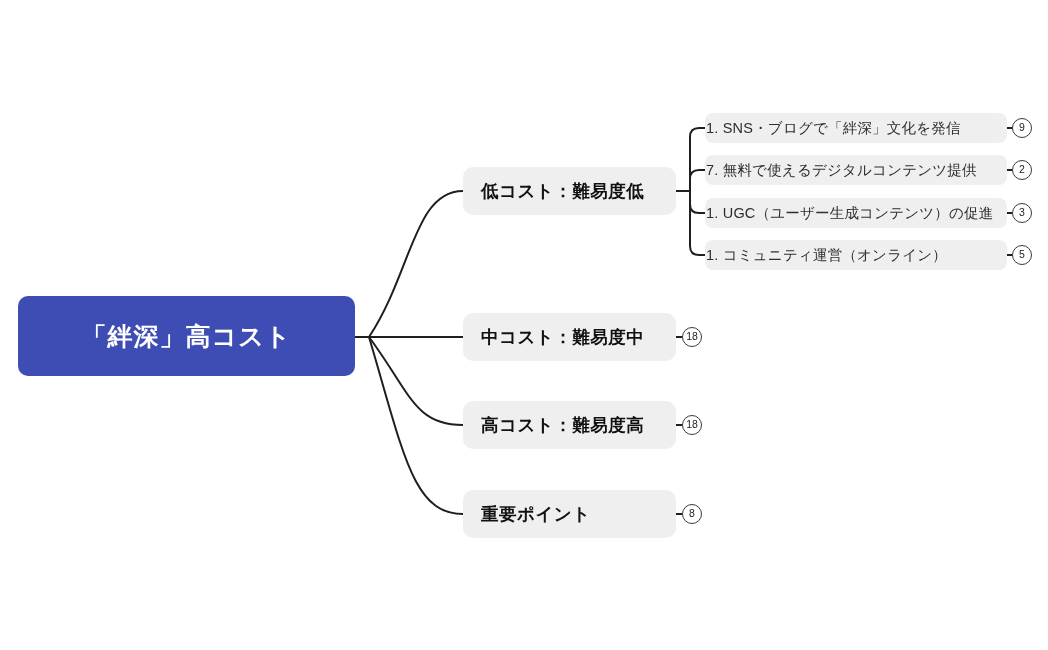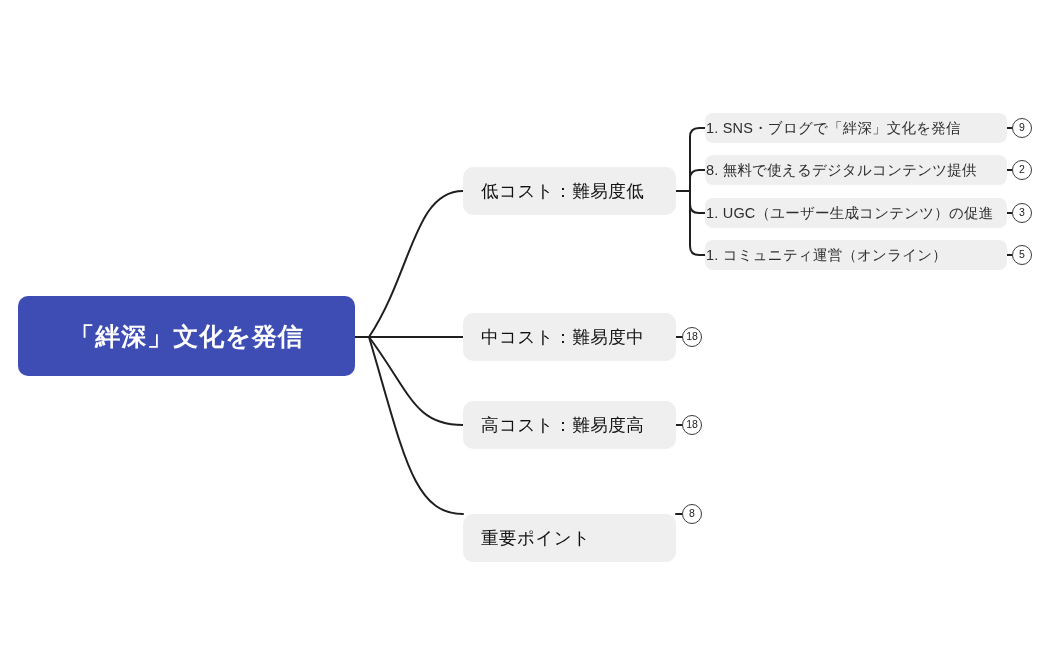--- a/index.html
+++ b/index.html
@@ -51,21 +51,21 @@
     letter-spacing:1px;
     cursor:pointer;
   }
   .branch-node{
     left:463px;width:213px;height:48px;
     background:var(--node-bg);
     border-radius:10px;
     padding-left:18px;
     color:var(--node-text);
     font-size:17.5px;
-    font-weight:normal;
+    font-weight:bold;
     letter-spacing:0.5px;
     cursor:pointer;
   }
   .child-node{
     left:705px;width:302px;height:30px;
     background:var(--node-bg);
     border-radius:8px;
     padding-left:1px;
     color:var(--child-text);
     font-size:14.5px;
@@ -111,29 +111,29 @@
 
     <path d="M 1007 128 L 1012 128" stroke-width="1.6"></path>
     <path d="M 1007 170 L 1012 170" stroke-width="1.6"></path>
     <path d="M 1007 213 L 1012 213" stroke-width="1.6"></path>
     <path d="M 1007 255 L 1012 255" stroke-width="1.6"></path>
     <path d="M 676 337 L 682 337" stroke-width="1.6"></path>
     <path d="M 676 425 L 682 425" stroke-width="1.6"></path>
     <path d="M 676 514 L 682 514" stroke-width="1.6"></path>
   </svg>
 
-  <div class="node root-node">「絆深」文化を発信</div>
+  <div class="node root-node">「絆深」高コスト</div>
 
   <div class="node branch-node" style="top:167px;">低コスト：難易度低</div>
   <div class="node branch-node" style="top:401px;">高コスト：難易度高</div>
   <div class="node branch-node" style="top:313px;">中コスト：難易度中</div>
-  <div class="node branch-node" style="top:490px;margin-top:24px;">重要ポイント</div>
+  <div class="node branch-node" style="top:490px;">重要ポイント</div>
 
   <div class="node child-node" style="top:113px;">1. SNS・ブログで「絆深」文化を発信</div>
-  <div class="node child-node" style="top:155px;">8. 無料で使えるデジタルコンテンツ提供</div>
+  <div class="node child-node" style="top:155px;">7. 無料で使えるデジタルコンテンツ提供</div>
   <div class="node child-node" style="top:198px;">1. UGC（ユーザー生成コンテンツ）の促進</div>
   <div class="node child-node" style="top:240px;">1. コミュニティ運営（オンライン）</div>
 
   <div class="badge" style="left:1012px;top:118px;">9</div>
   <div class="badge" style="left:1012px;top:160px;">2</div>
   <div class="badge" style="left:1012px;top:203px;">3</div>
   <div class="badge" style="left:1012px;top:245px;">5</div>
   <div class="badge" style="left:682px;top:327px;">18</div>
   <div class="badge" style="left:682px;top:415px;">18</div>
   <div class="badge" style="left:682px;top:504px;">8</div>

